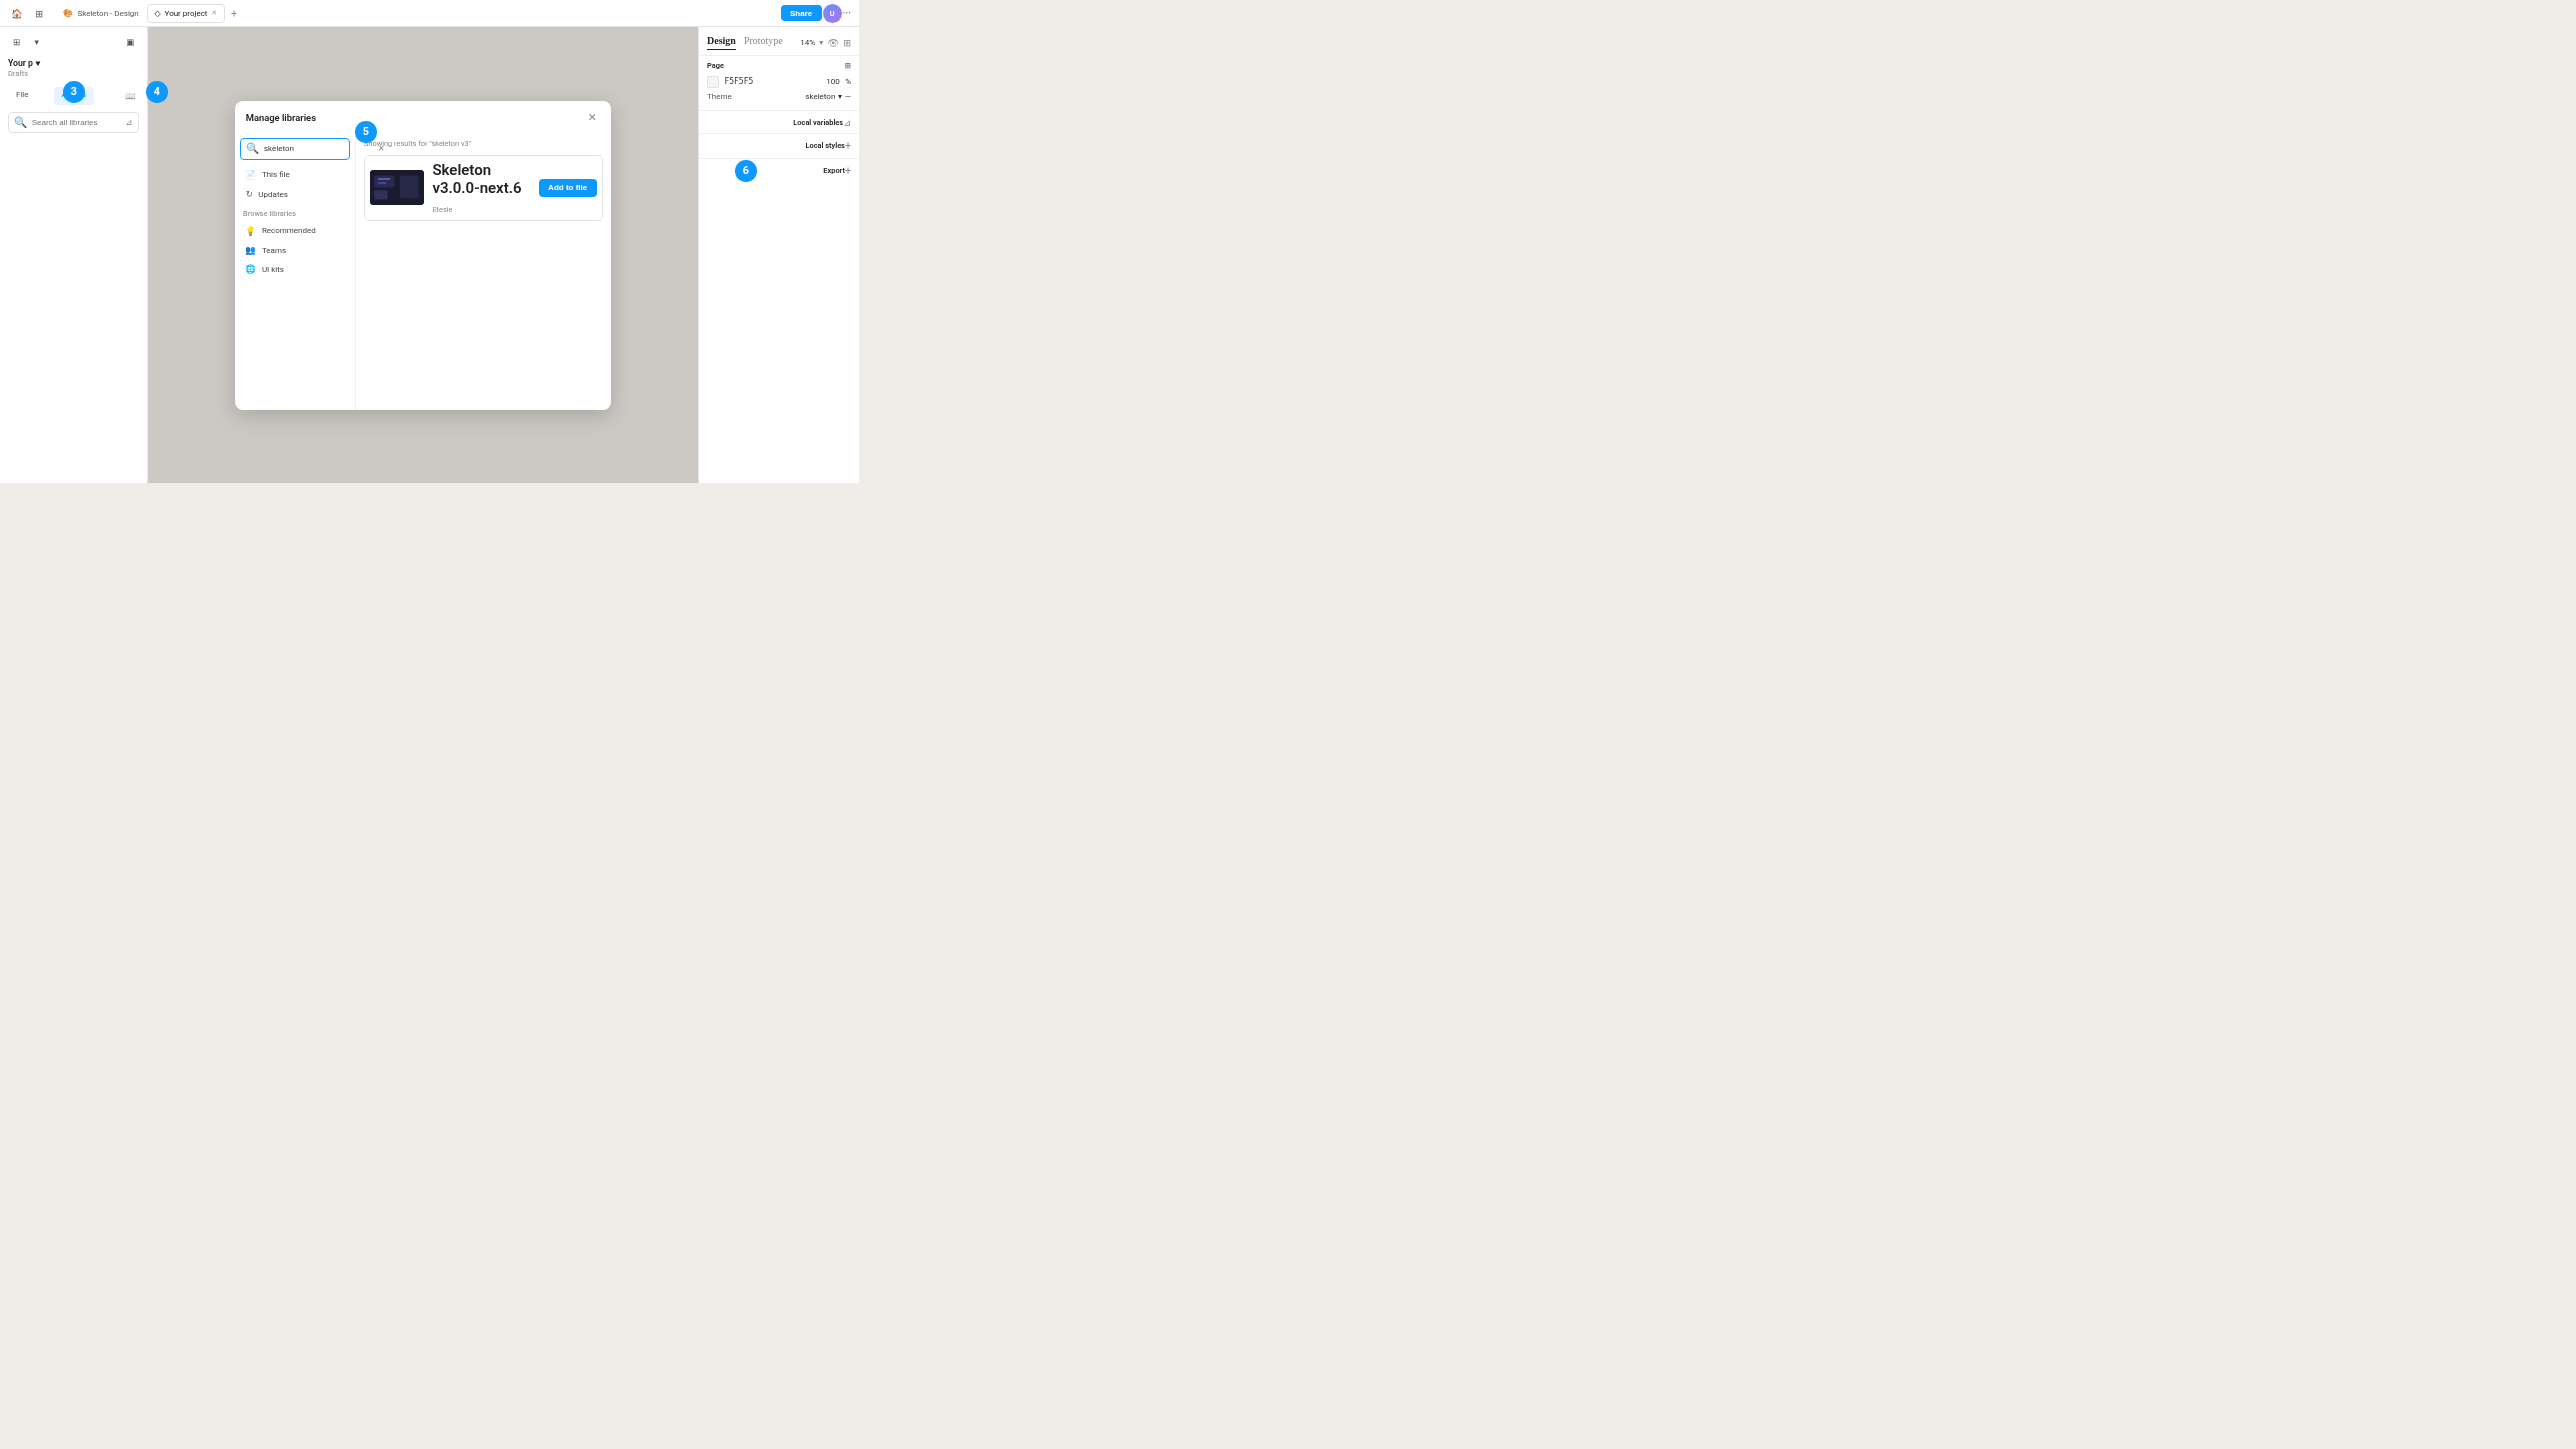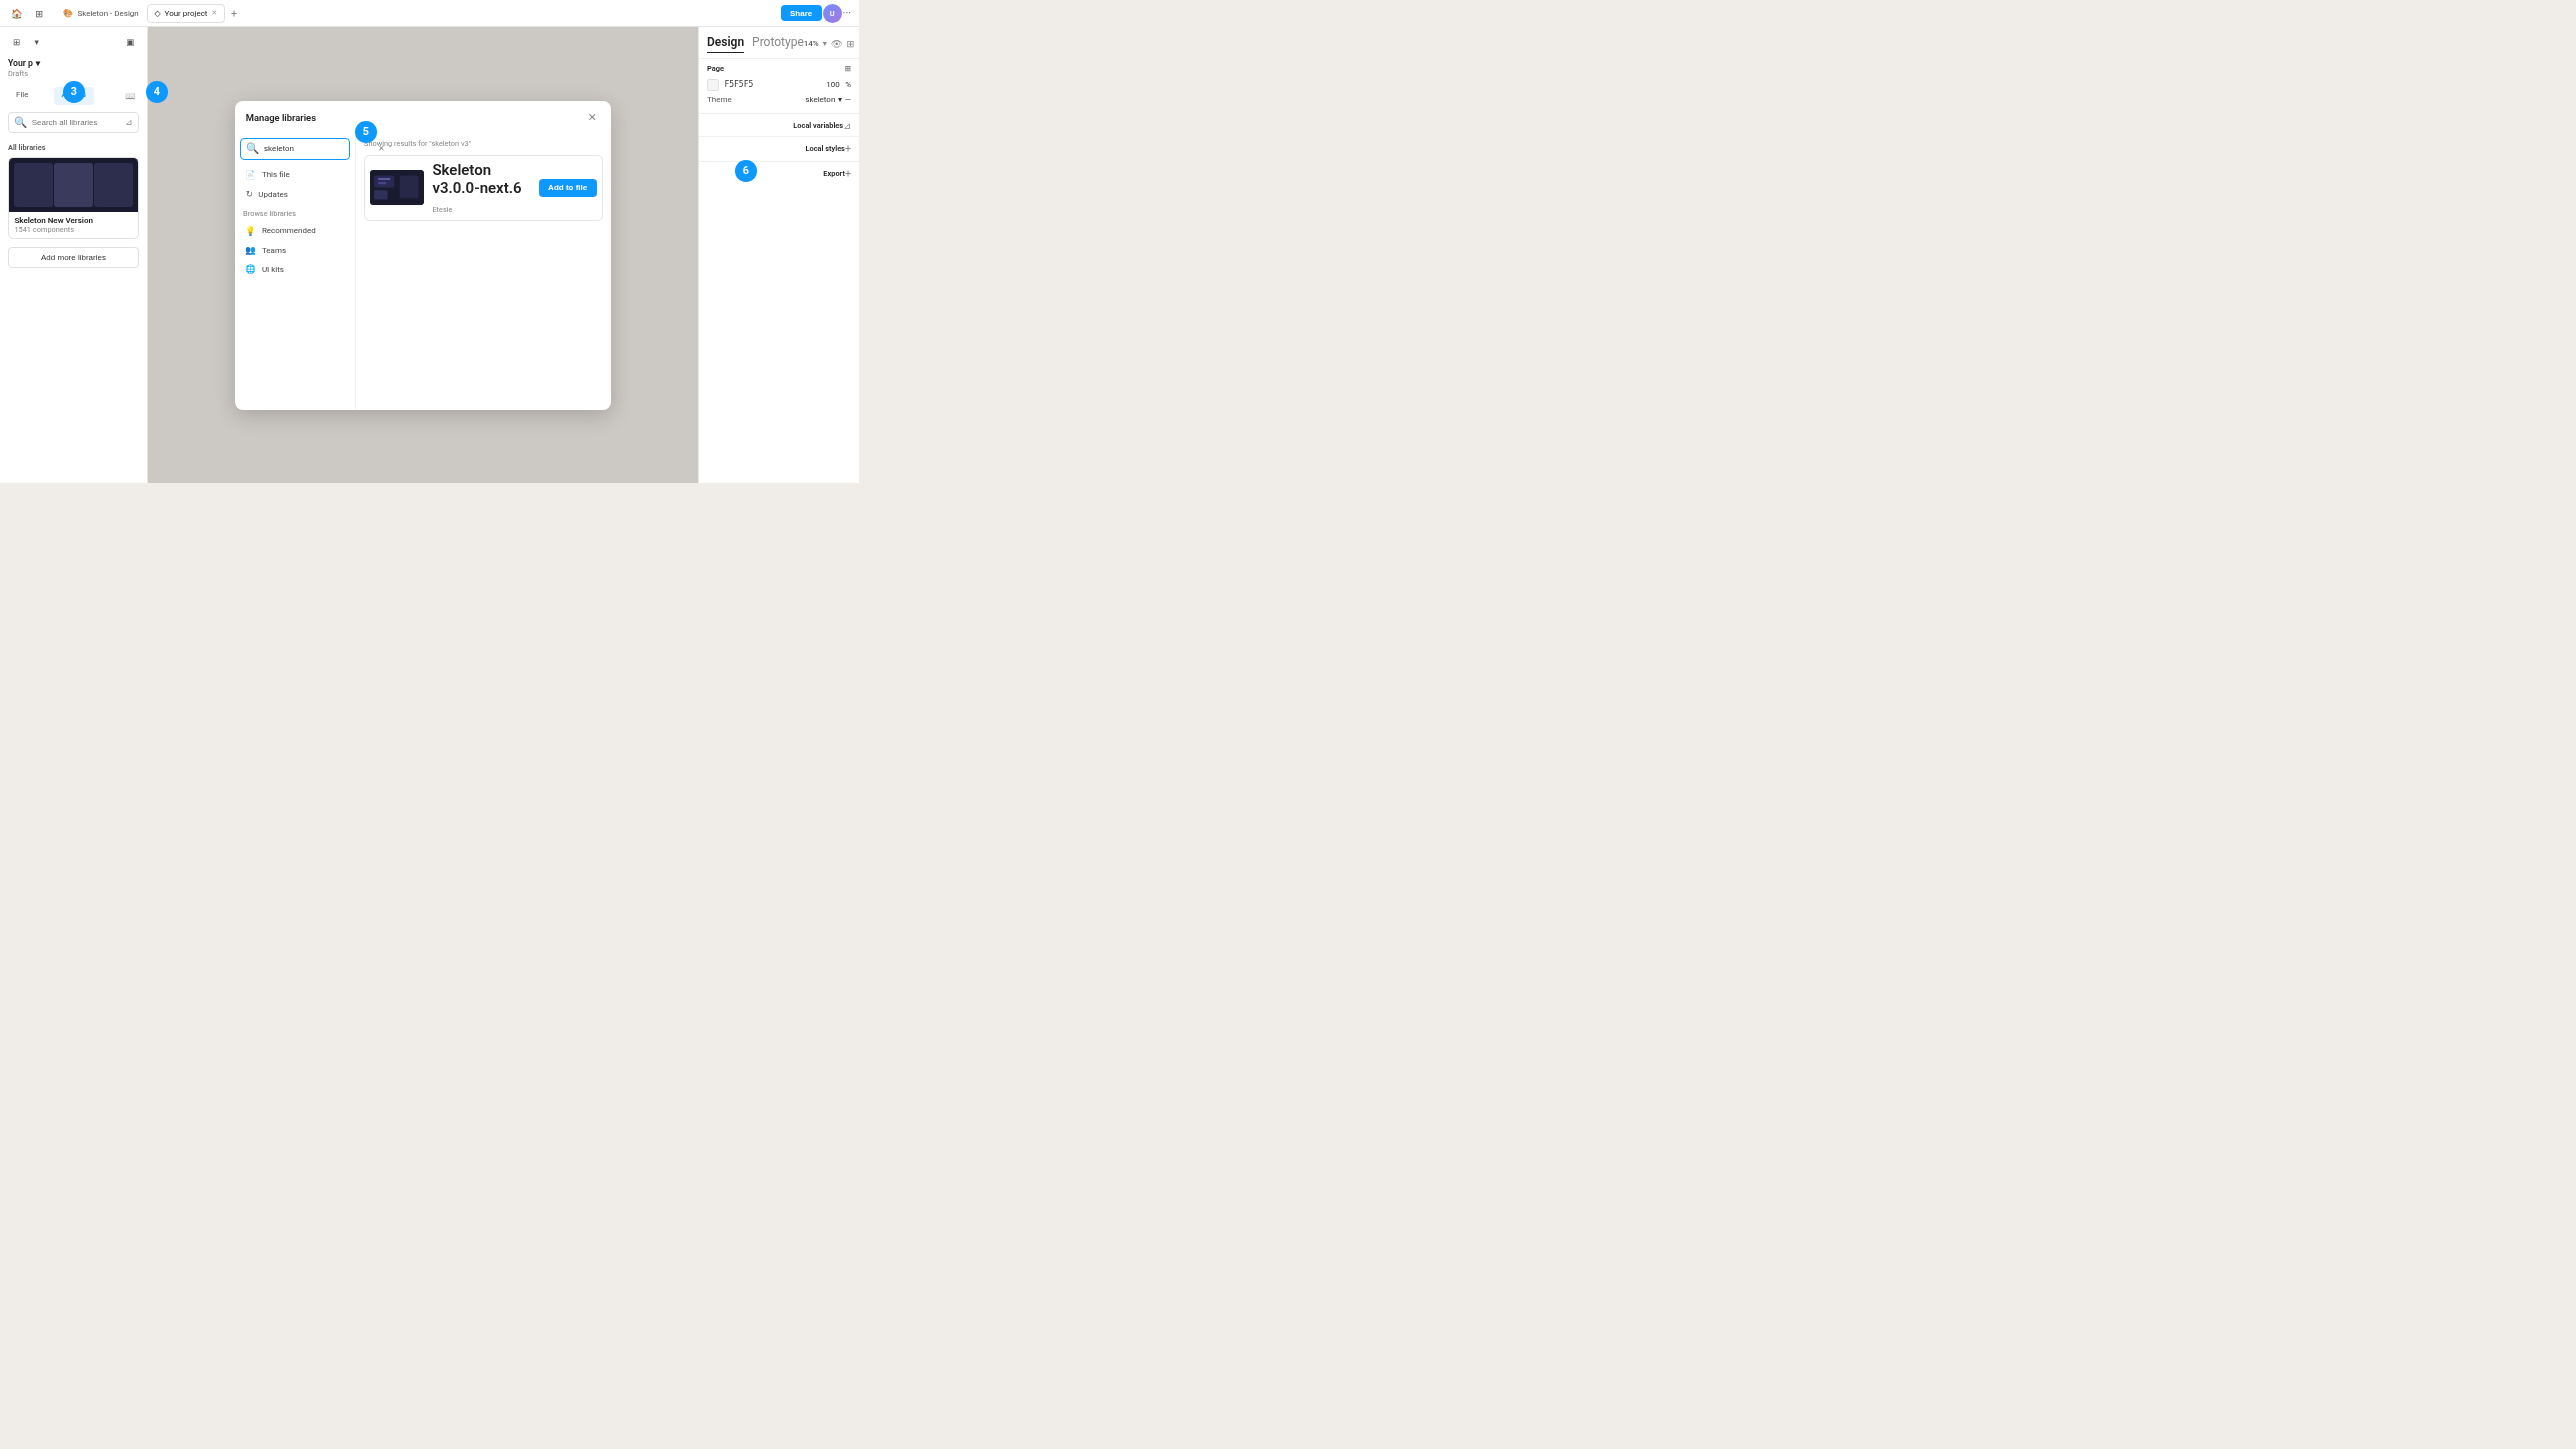--- a/index.html
+++ b/index.html
@@ -209,24 +209,25 @@
     
     .right-sidebar {
       width: 161px;
       background: #fff;
       border-left: 0.7px solid #e5e5e5;
       display: flex;
       flex-direction: column;
       padding: 8px 0;
     }
     .right-tab {
-      font-size: 12px;
+      font-size: 10px;
       color: #888;
       cursor: pointer;
       padding-bottom: 2.7px;
+      font-family: Liberation Serif, serif;
     }
     .right-tab.active {
       color: #222;
       font-weight: 600;
       border-bottom: 1.3px solid #222;
     }
     .right-section {
       padding: 5.4px 8px;
       border-top: 0.7px solid #f0f0f0;
     }
@@ -530,35 +531,20 @@
       <div class="sidebar-tab active">Assets</div>
       <div style="margin-left:auto;" class="tool-btn">📖</div>
     </div>
 
     <div class="sidebar-search">
       <span>🔍</span>
       <input type="text" placeholder="Search all libraries" style="">
       <span class="adjust-icon">⊿</span>
     </div>
 
-    <div class="sidebar-content">
-      <div class="section-title">All libraries</div>
-      <div class="library-card">
-        <div class="library-preview">
-          <div class="preview-col"></div>
-          <div class="preview-col light"></div>
-          <div class="preview-col"></div>
-        </div>
-        <div class="library-info">
-          <div class="library-name">Skeleton New Version</div>
-          <div class="library-count">1541 components</div>
-        </div>
-      </div>
-      <button class="add-more-btn">Add more libraries</button>
-    </div>
   </div>
 
   <div class="canvas">
 
     <div class="modal-overlay">
       <div class="modal">
         <div class="modal-header">
           <span class="modal-title">Manage libraries</span>
           <span class="modal-close">✕</span>
         </div>

